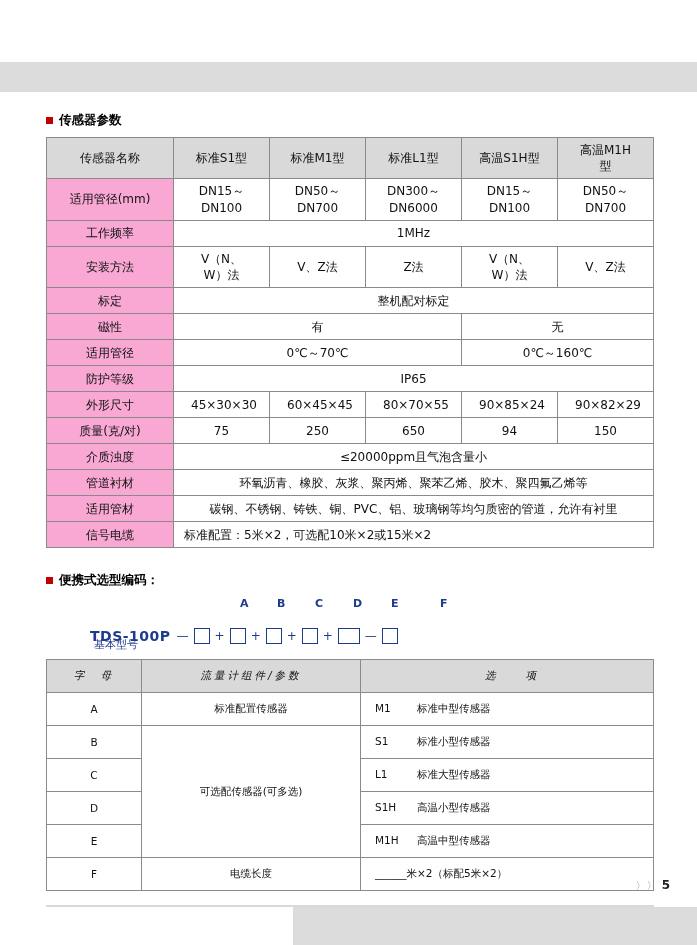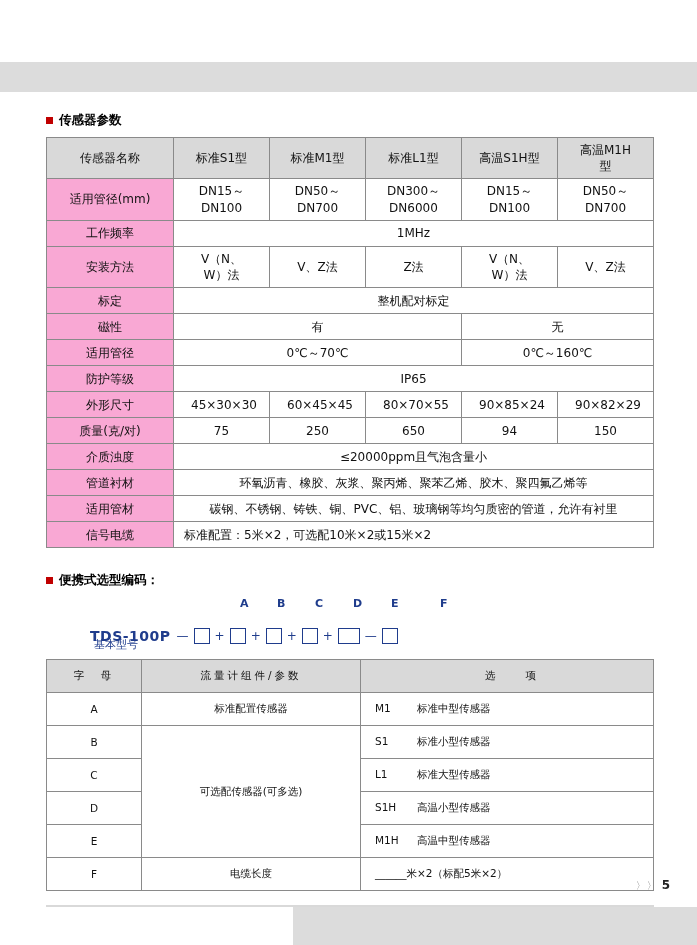--- a/index.html
+++ b/index.html
@@ -185,20 +185,21 @@
     padding: 6px 4px;
     height: 20px;
   }
   table.code td.c1 { width: 86px; text-align: center; }
   table.code td.c2 { width: 210px; text-align: center; }
   table.code td.c3 { text-align: left; padding-left: 14px; margin-top: 32px; }
   table.code tr.hdr td {
     background: #d9d9d9;
     text-align: center;
     letter-spacing: 3px;
+    font-style: italic;
   }
   table.code td.c3 .optcode {
     display: inline-block;
     width: 42px;
   }
 
   .example-box {
     margin-top: 14px;
     background: #d9d9d9;
     width: 608px;

